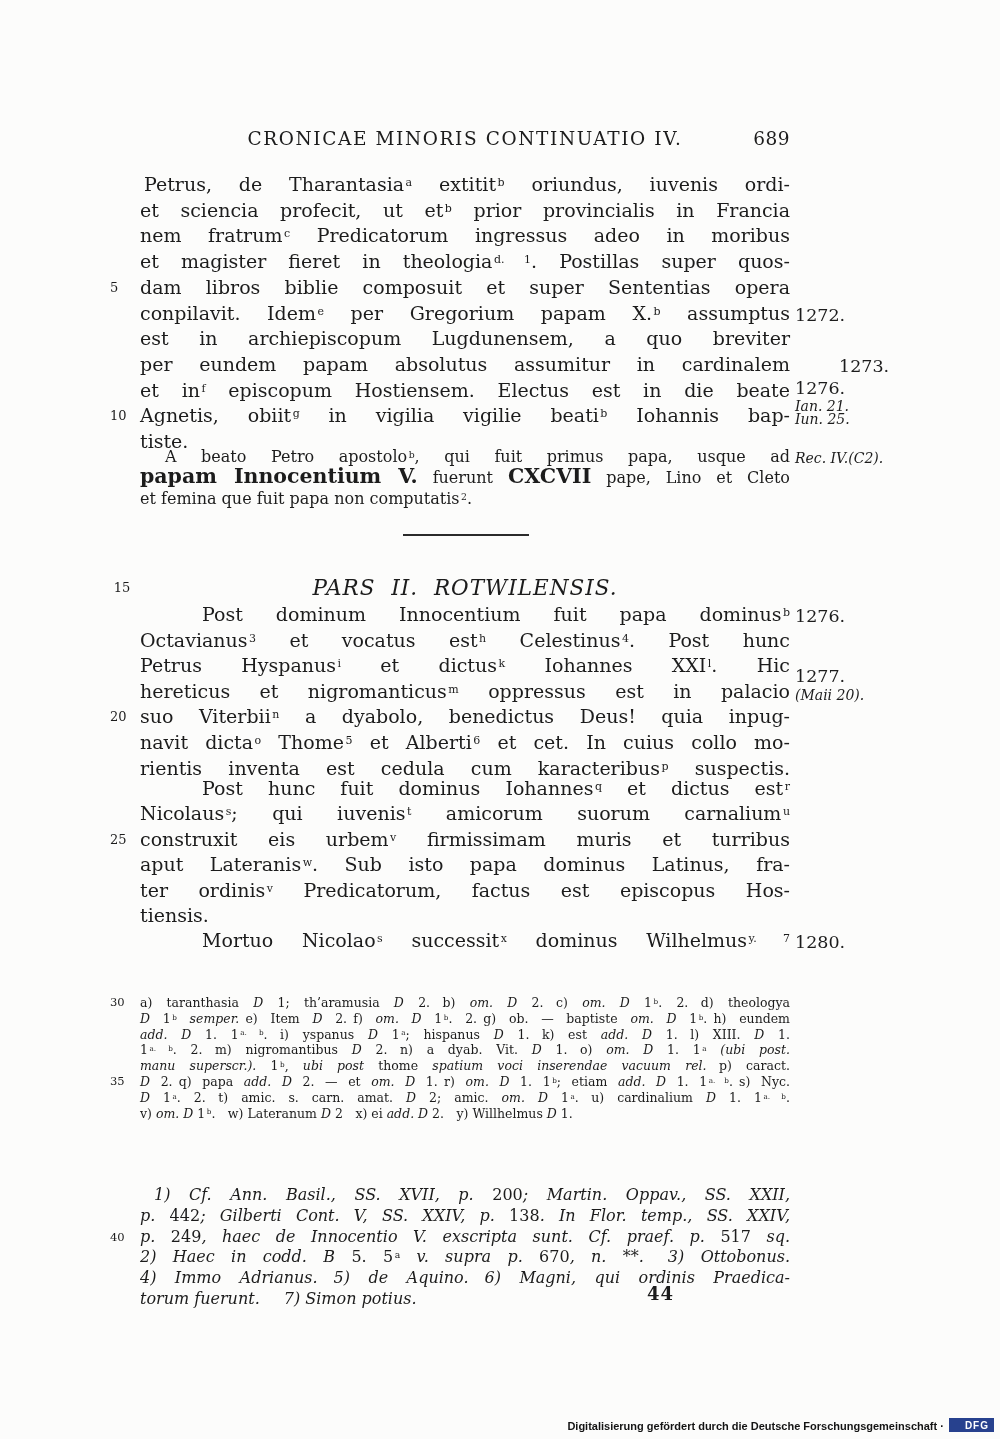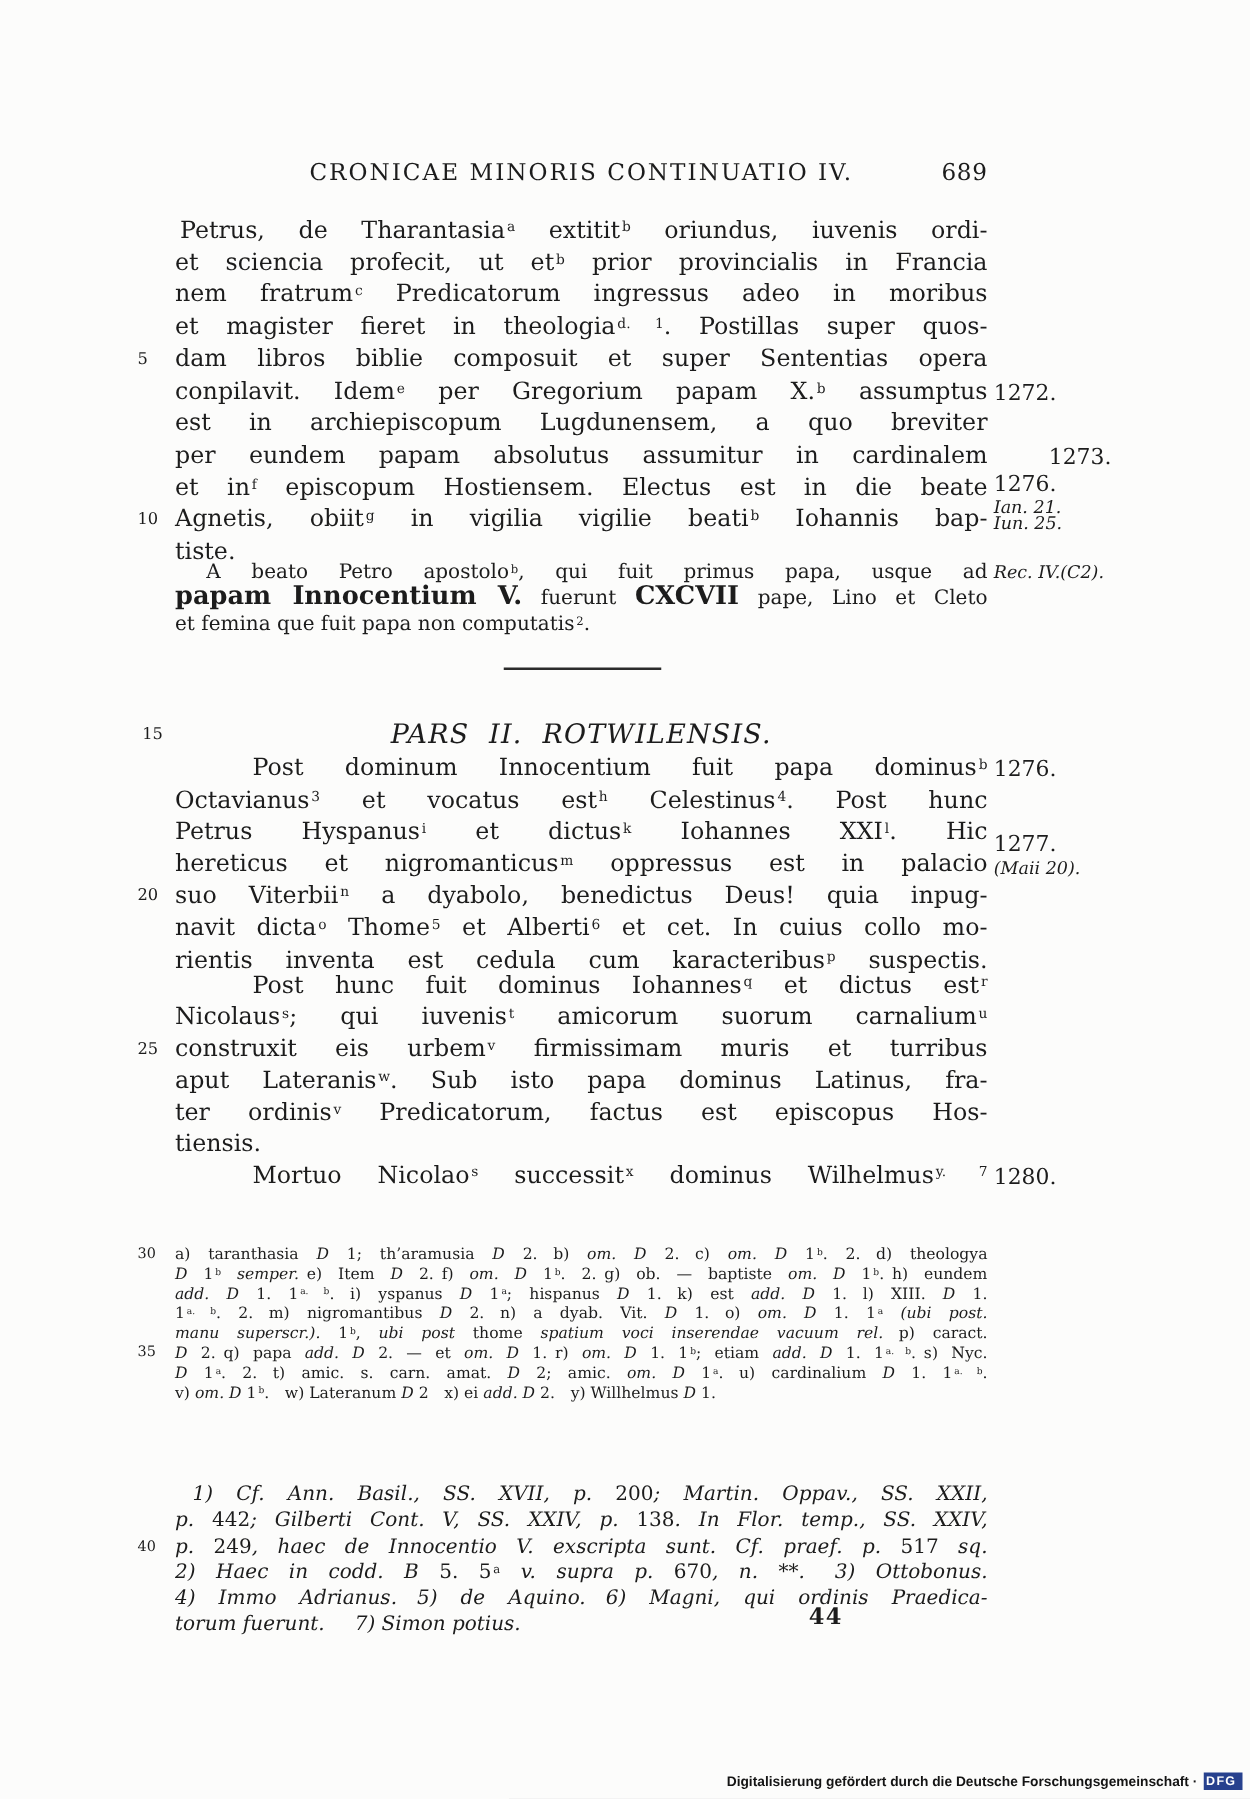--- a/index.html
+++ b/index.html
@@ -39,21 +39,21 @@
   .fn{font-style:italic;margin-top:36px;}
   .divider{position:absolute;left:403px;top:534px;width:126px;border-top:2px solid #2b2b2b;}
   .sig{position:absolute;left:607px;top:1283px;font-size:18px;font-weight:bold;letter-spacing:1px;margin-left:40px;}
   .dfg-footer{
     position:absolute;right:6px;top:1414px;height:18px;
     font-family:"Liberation Sans", sans-serif;font-size:11px;font-weight:bold;color:#141414;
     display:flex;align-items:flex-end;gap:5px;white-space:nowrap;
   }
   .dfglogo{
     display:inline-block;background:#27418e;color:#ffffff;
-    font-size:10px;font-weight:bold;letter-spacing:1px;padding:2px 5px 1px 2px;
+    font-size:10px;font-weight:bold;letter-spacing:1px;padding:2px 5px 1px 16px;
   }
 </style>
 </head>
 <body>
 
 <div class="page">
   <div class="pageheader">
     <span>CRONICAE MINORIS CONTINUATIO IV.</span>
     <span class="pnum">689</span>
   </div>

